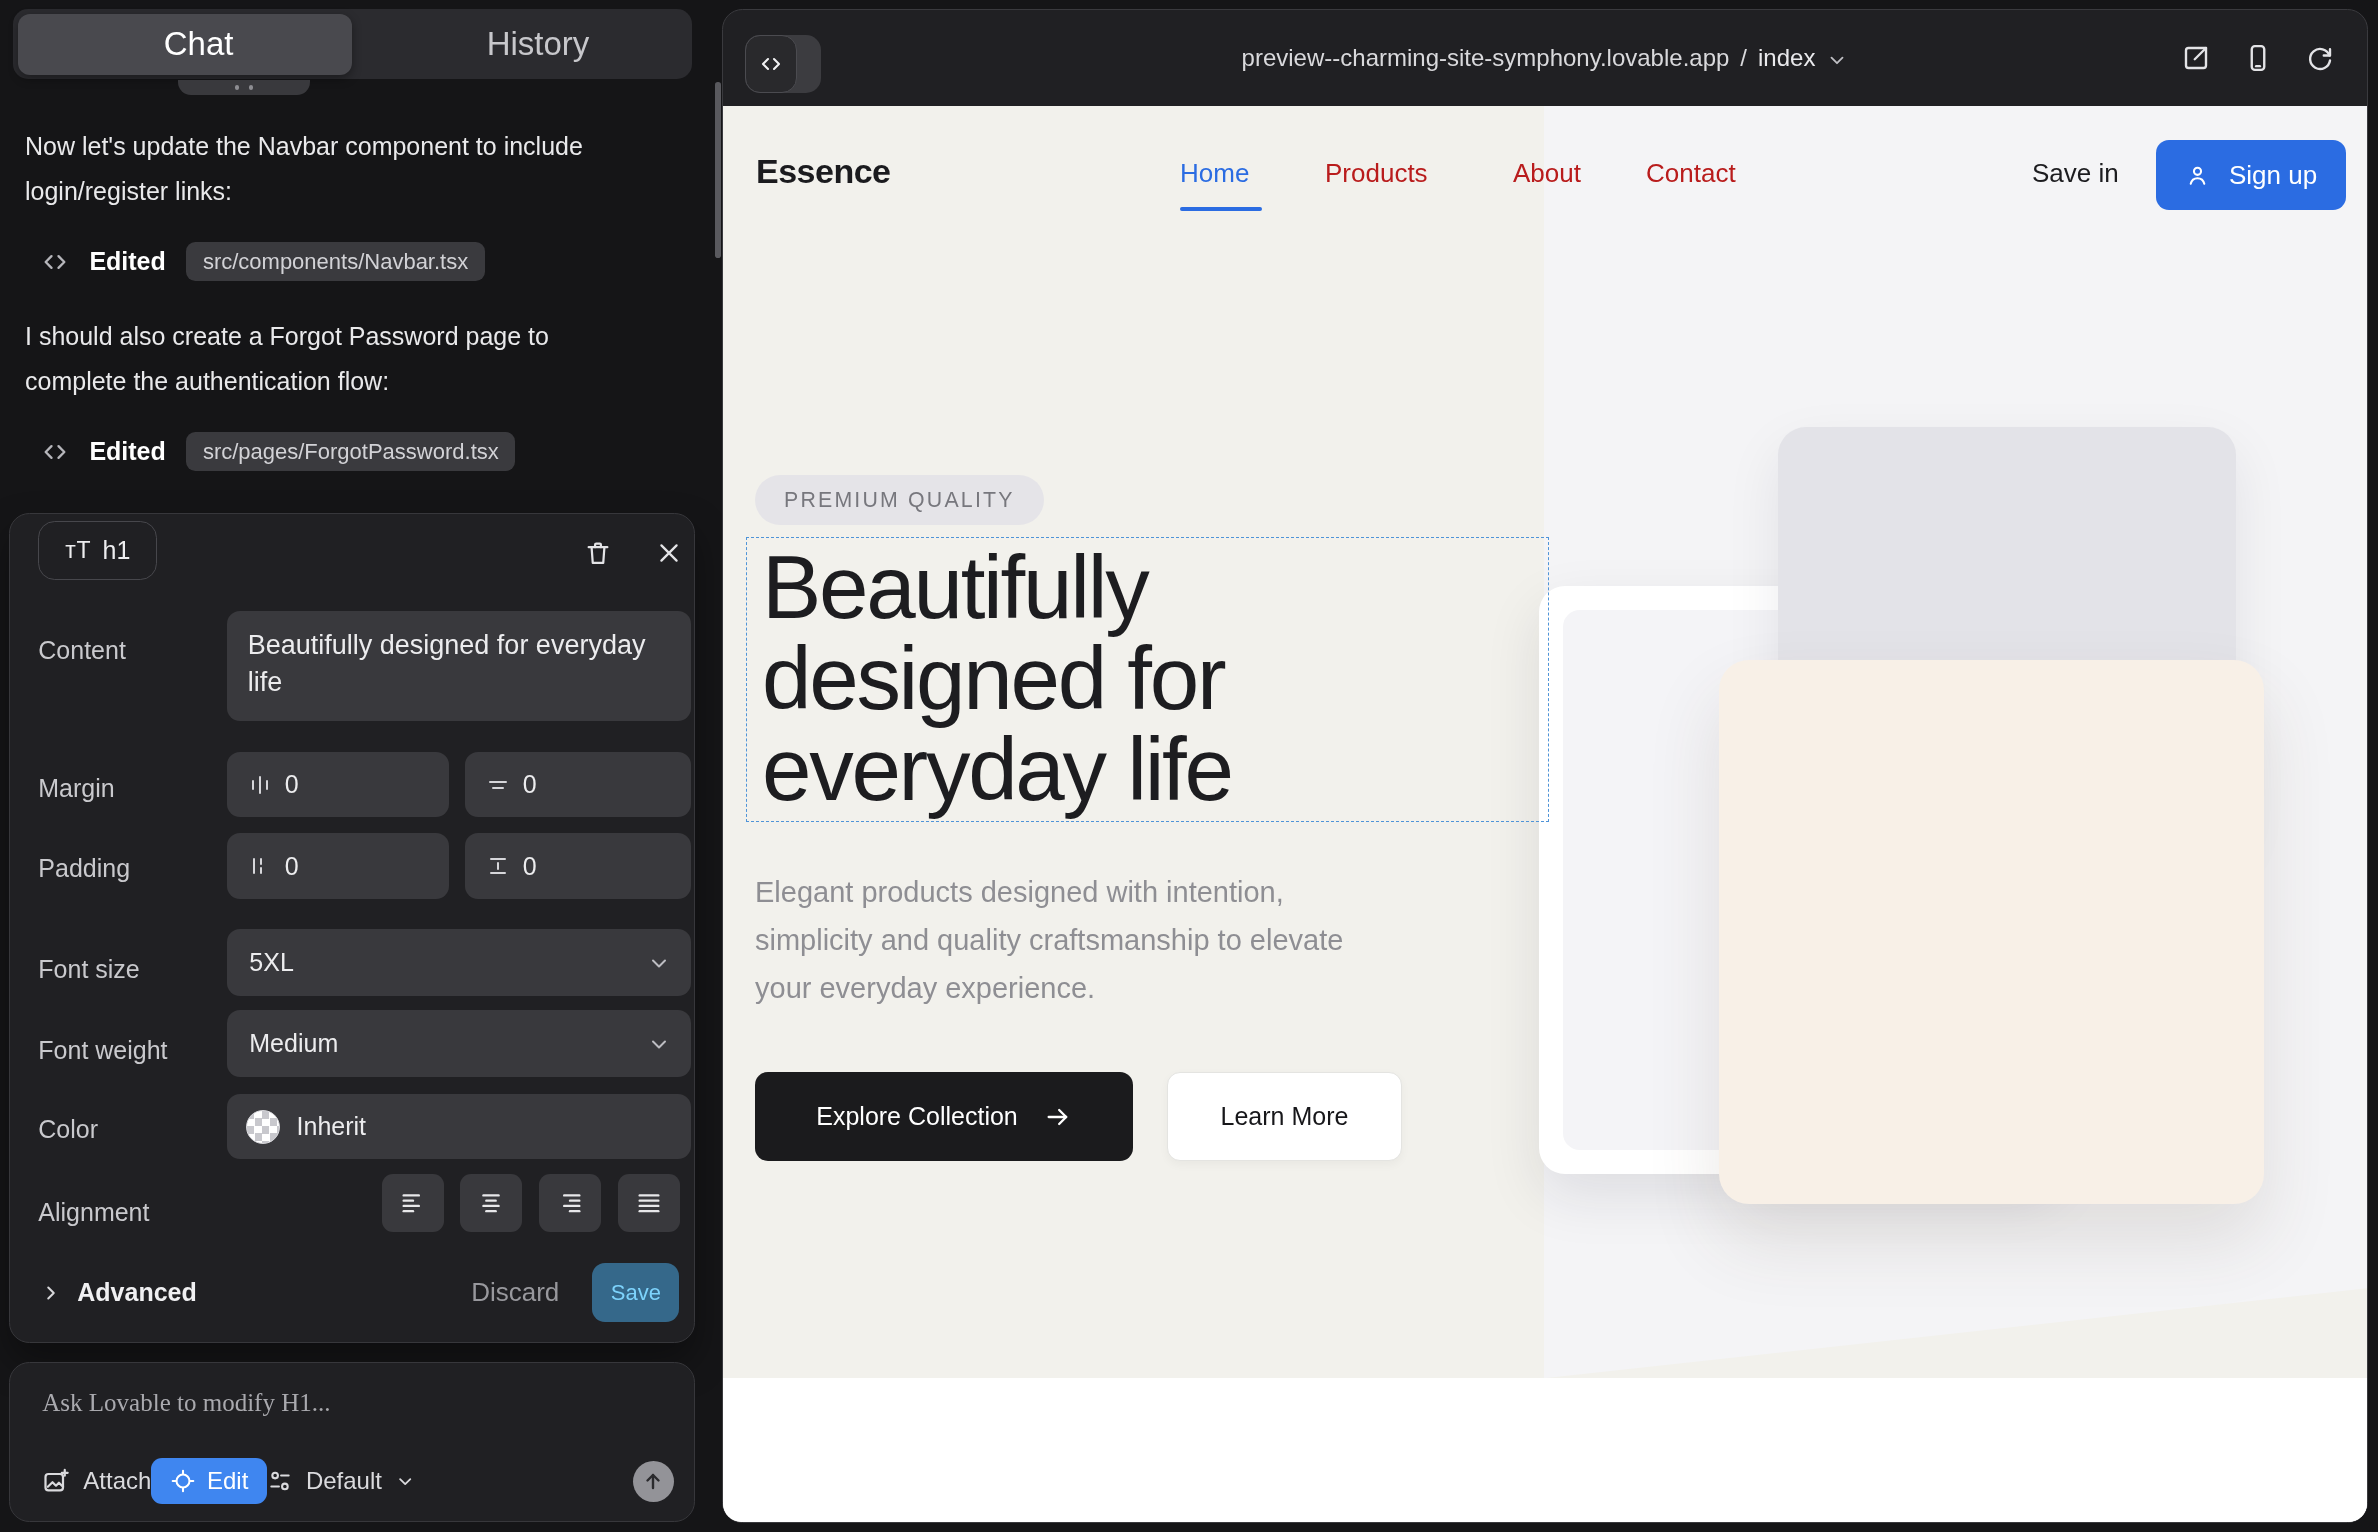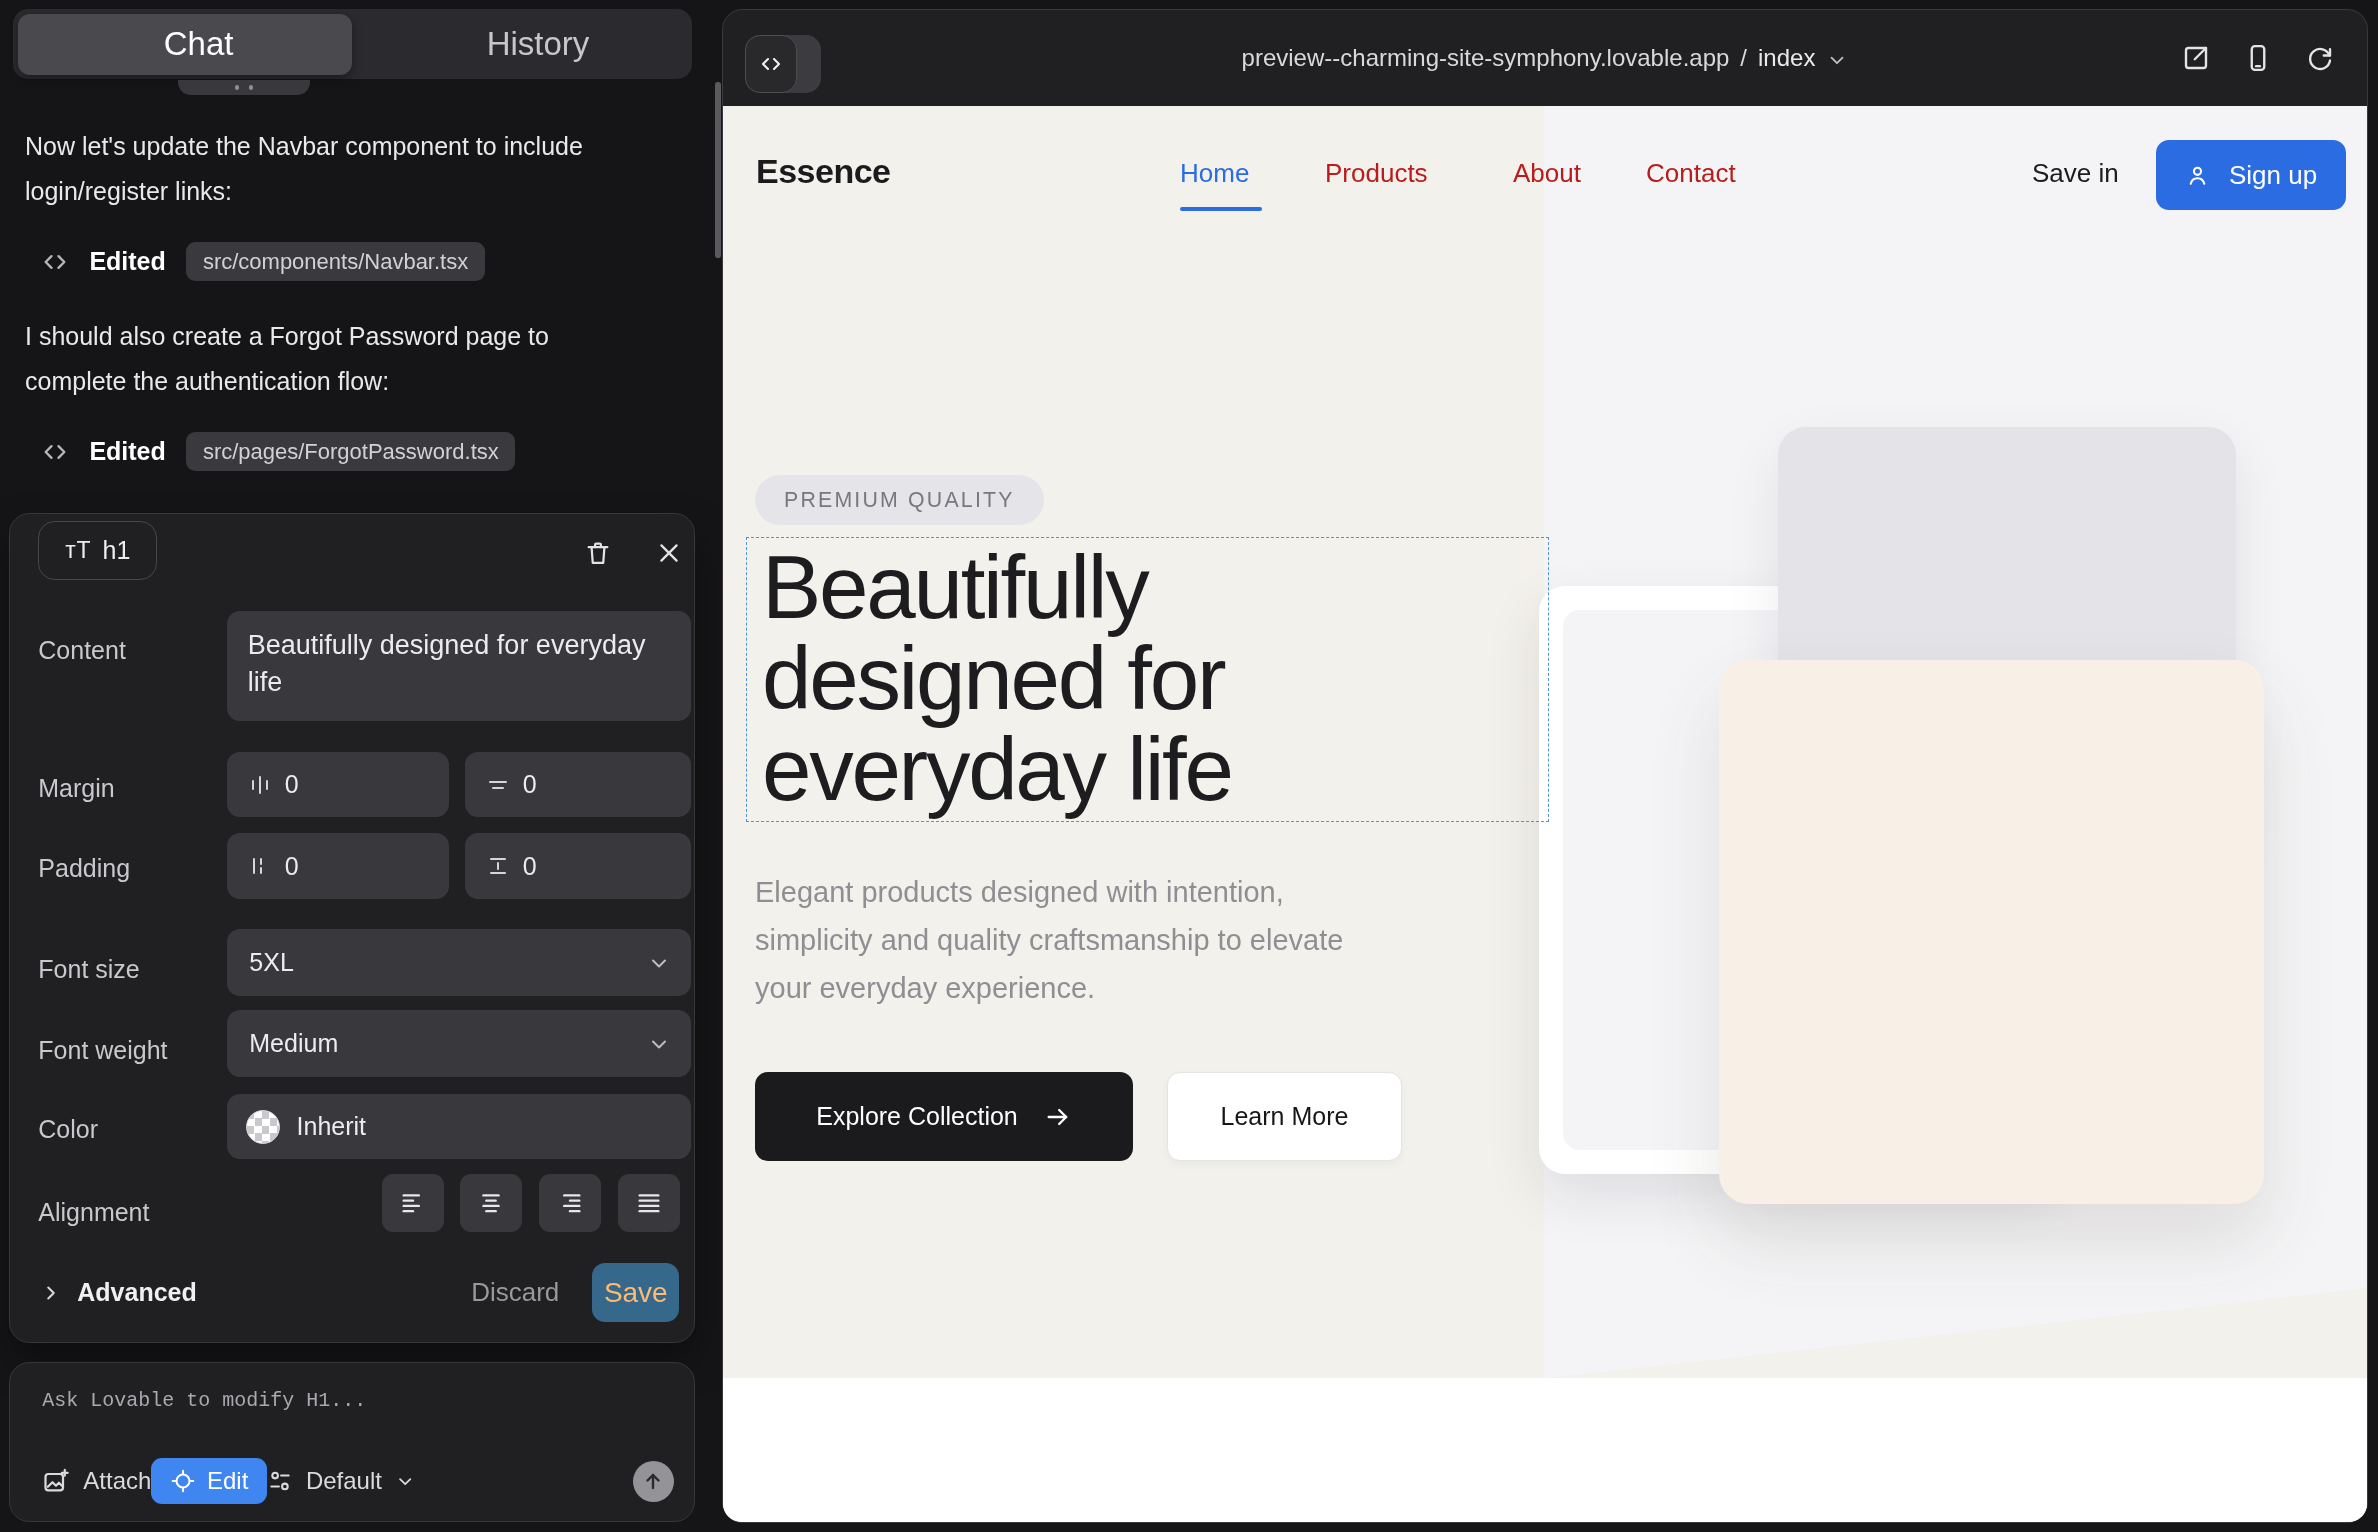--- a/index.html
+++ b/index.html
@@ -49,28 +49,28 @@
   .select { justify-content:flex-start; cursor:pointer; }
   .select .chev { position:absolute; right:20.4px; color:#bdbdc2; display:flex; }
   .swatch { width:34px; height:34px; border-radius:50%; margin:0 16.7px 0 18.6px; border:0.9px solid #d8d8dc;
             background:repeating-conic-gradient(#ffffff 0% 25%, #c8c8cd 0% 50%); background-size:15px 15px; }
   .align-btn { position:absolute; top:660px; width:62px; height:58px; background:#39393d; border-radius:11px;
                display:flex; align-items:center; justify-content:center; color:#e8e8ea; cursor:pointer; }
   .footer { position:absolute; left:30px; right:15px; top:749px; height:59px; display:flex; align-items:center; }
   .adv { display:flex; align-items:center; gap:15px; color:#f0f0f2; font-size:25px; font-weight:bold; cursor:pointer; }
   .adv .chev { color:#d8d8db; display:flex; }
   .discard { margin-left:auto; margin-right:33px; font-size:26px; color:#98989d; cursor:pointer; }
-  .save { width:87px; height:59px; background:#35688a; border-radius:13px; border:none; color:#fdba74;
-          font-size:28px; font-family:"Liberation Sans", sans-serif; cursor:pointer; }
+  .save { width:87px; height:59px; background:#35688a; border-radius:13px; border:none; color:#7dd3fc;
+          font-size:22px; font-family:"Liberation Sans", sans-serif; cursor:pointer; }
 
   
   .composer { position:absolute; left:9.3px; top:1362px; width:686px; height:160px; background:#202023;
               border:1.4px solid #37373b; border-radius:20.4px; }
   .prompt { position:absolute; left:32px; top:26px; width:621px; height:54px; background:transparent; border:none;
-            outline:none; resize:none; font-family:Liberation Mono, monospace; font-size:20px; color:#e8e8ea; }
+            outline:none; resize:none; font-family:Liberation Serif, serif; font-size:25px; color:#e8e8ea; }
   .prompt::placeholder { color:#a9a9ae; }
   .c-row { position:absolute; left:32px; right:20.4px; bottom:16.7px; height:46px; display:flex; align-items:center; }
   .c-btn { display:flex; align-items:center; gap:13px; color:#dadadd; font-size:24px; cursor:pointer; }
   .edit-pill { display:flex; align-items:center; gap:11px; background:#3f86f0; color:#ffffff; font-size:24px;
                border-radius:11px; padding:0 18.6px; height:46px; cursor:pointer; }
   .send { margin-left:auto; width:41px; height:41px; border-radius:50%; background:#939398; color:#2a2a2d;
           display:flex; align-items:center; justify-content:center; cursor:pointer; }
 
   
   .frame { position:absolute; left:722px; top:9.3px; width:1646px; height:1514px; background:#202023;

